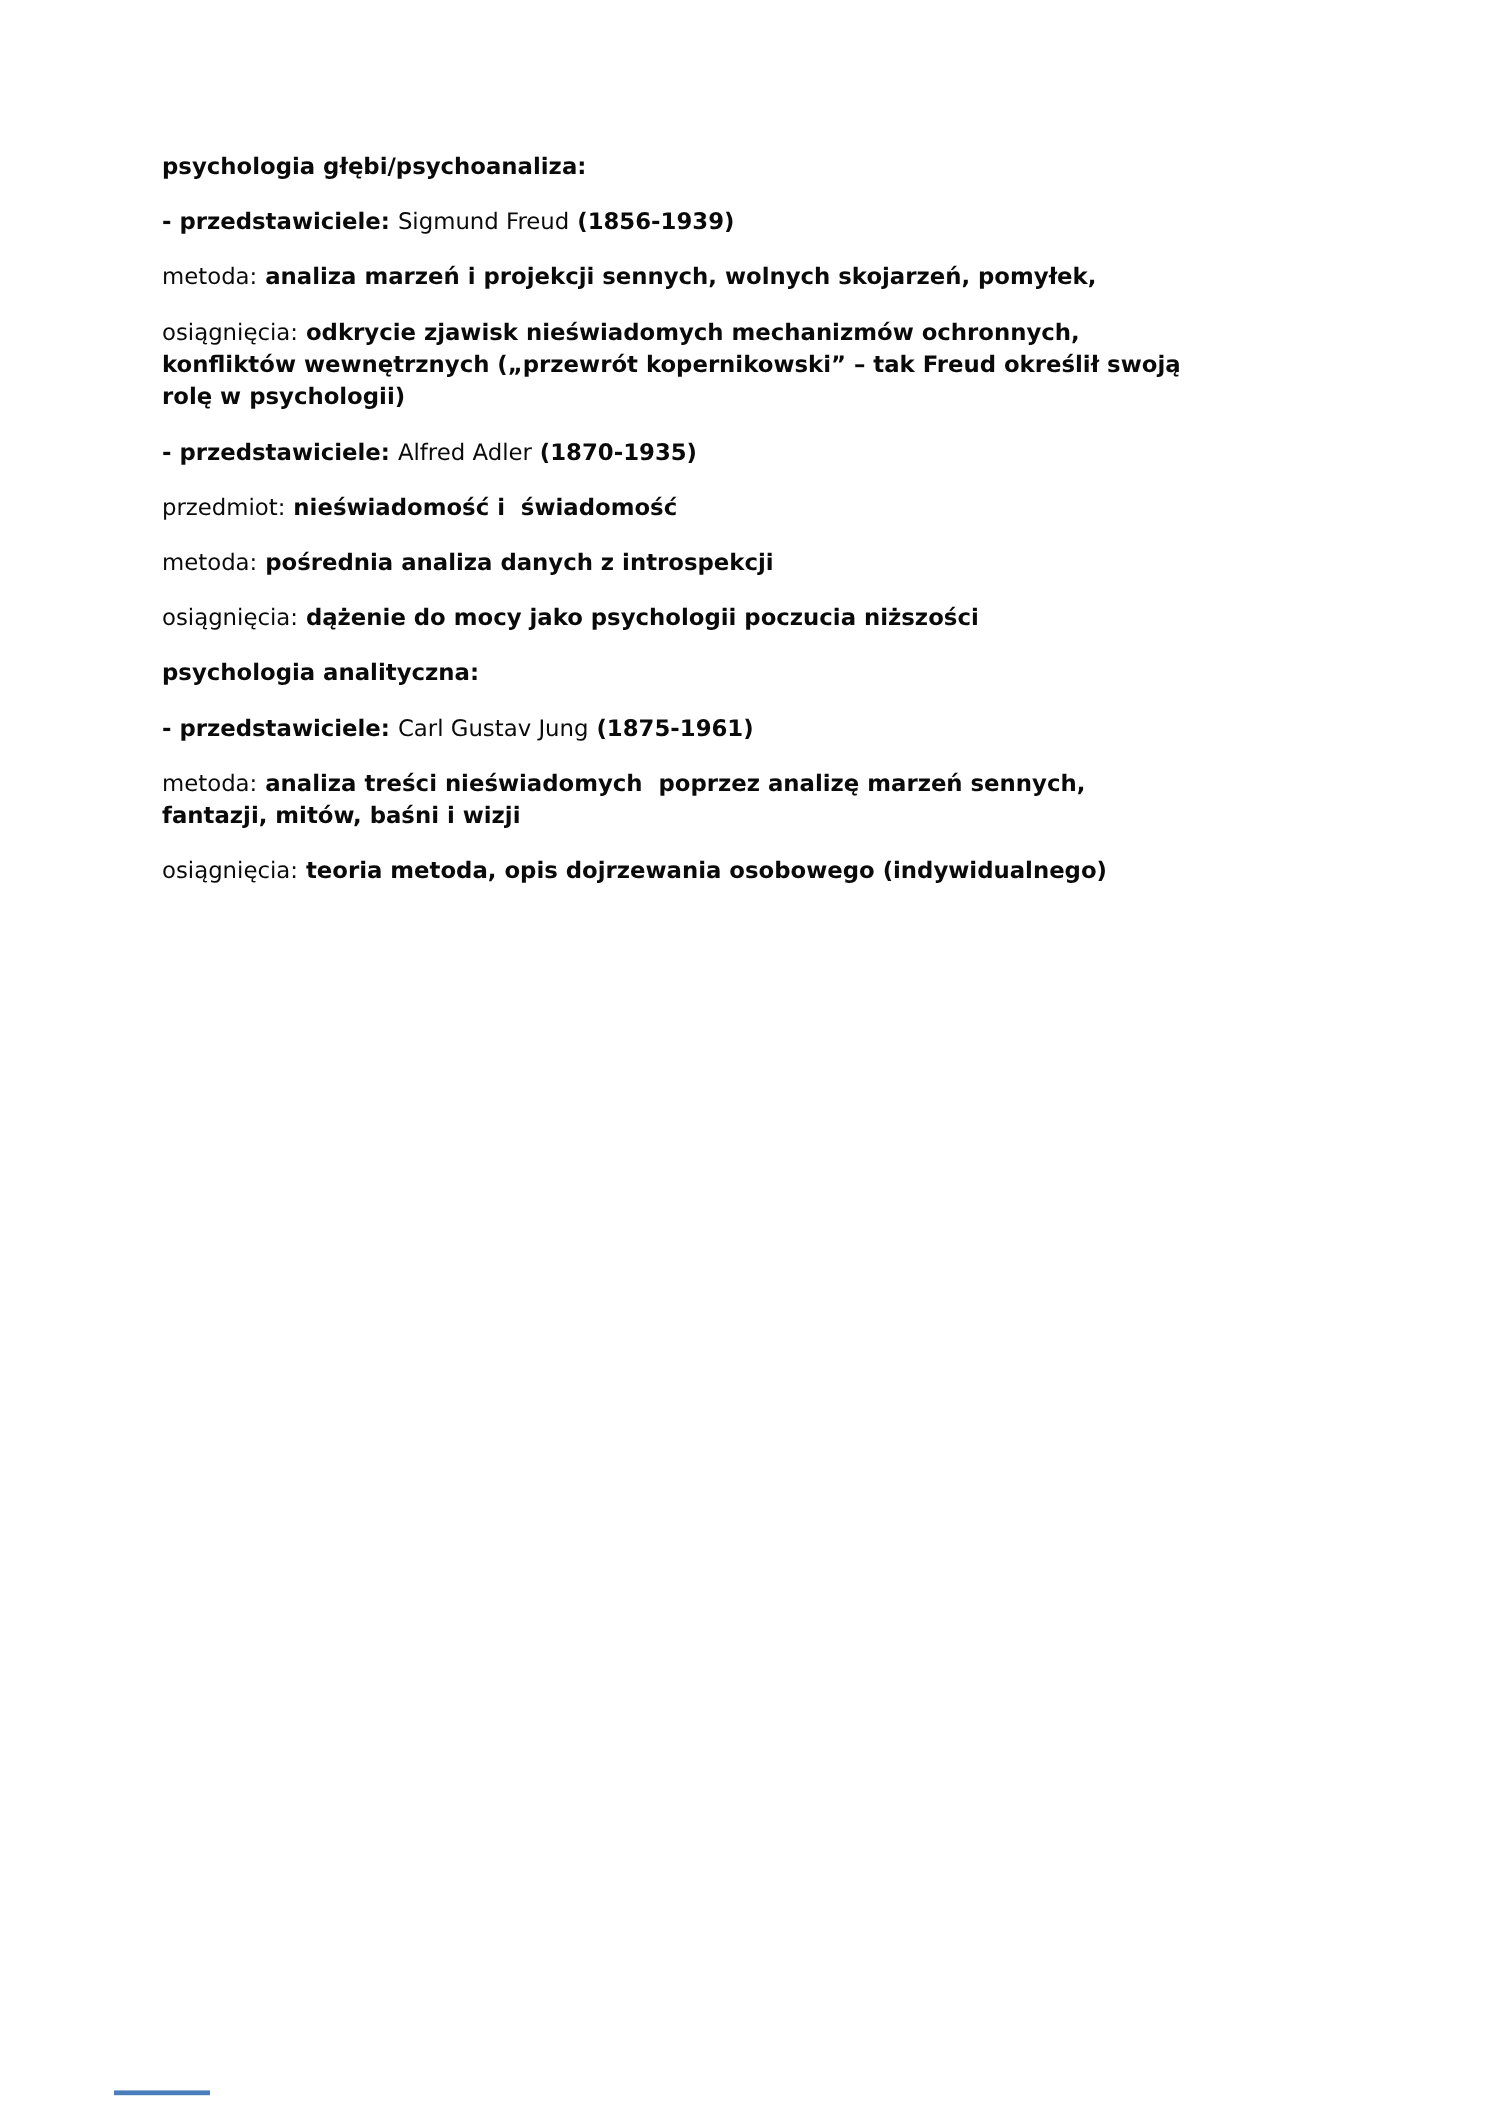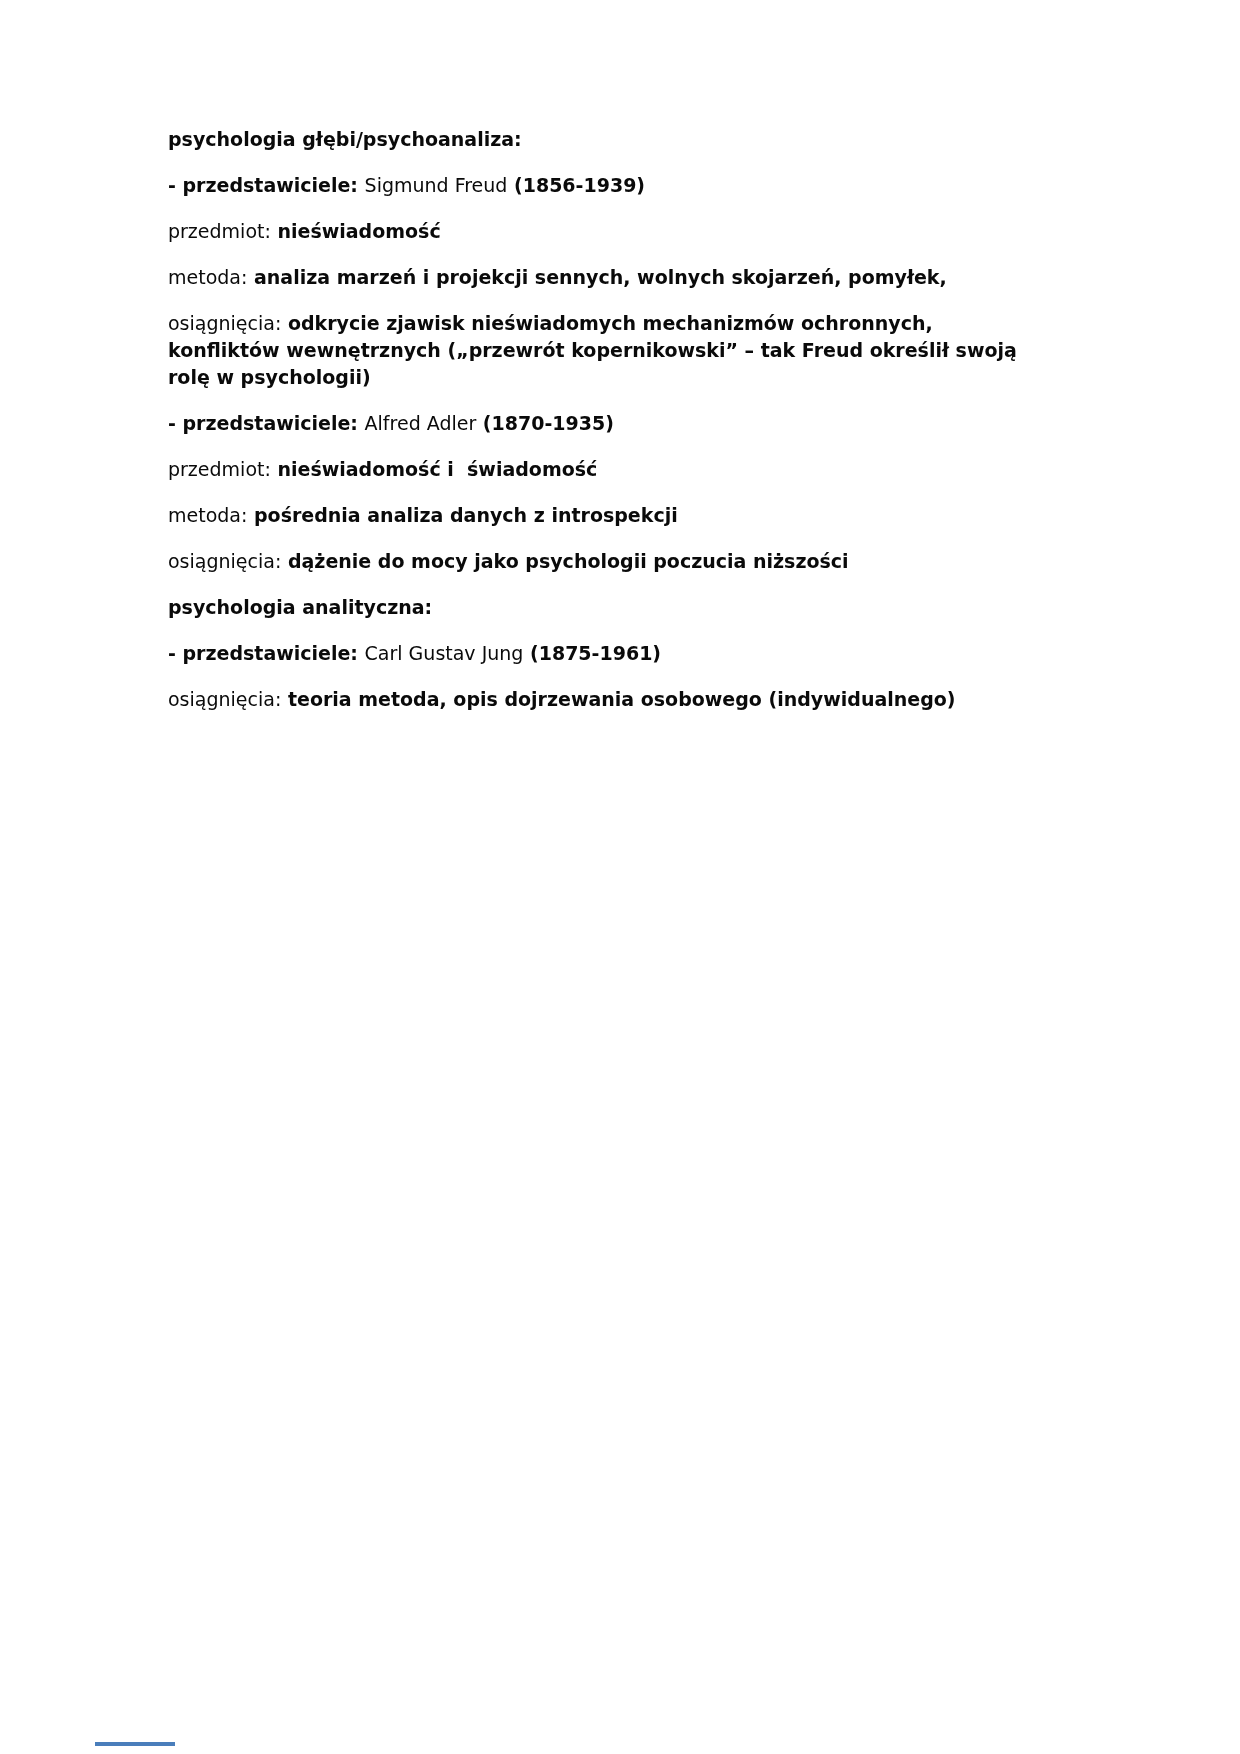--- a/index.html
+++ b/index.html
@@ -11,21 +11,20 @@
     height: 1754px;
     background: #ffffff;
     position: relative;
     overflow: hidden;
     font-family: "DejaVu Sans", "Liberation Sans", sans-serif;
   }
   .page {
     position: absolute;
     inset: 0;
     background: #ffffff;
-    padding-left: 33px;
   }
   .content {
     padding: 126px 60px 0 135px;
     color: #0a0a0a;
     font-size: 19px;
     line-height: 27px;
   }
   .para {
     margin: 0 0 19px 0;
   }
@@ -50,21 +49,20 @@
 </head>
 <body>
 
 <div class="page">
   <div class="content">
 
     <p class="para heading">psychologia głębi/psychoanaliza:</p>
 
     <p class="para"><span class="t">- przedstawiciele: </span><span class="b">Sigmund Freud</span><span class="t"> (1856-1939)</span></p>
 
-    <p class="para"><span class="b">przedmiot:</span><span class="t"> nieświadomość</span></p>
 
     <p class="para"><span class="b">metoda:</span><span class="t"> analiza marzeń i projekcji sennych, wolnych skojarzeń, pomyłek,</span></p>
 
     <p class="para"><span class="b">osiągnięcia:</span><span class="t"> odkrycie zjawisk nieświadomych mechanizmów ochronnych,
 konfliktów wewnętrznych („przewrót kopernikowski” – tak Freud określił swoją
 rolę w psychologii)</span></p>
 
 
     <p class="para"><span class="t">- przedstawiciele: </span><span class="b">Alfred Adler</span><span class="t"> (1870-1935)</span></p>
 
@@ -72,19 +70,21 @@
 
     <p class="para"><span class="b">metoda:</span><span class="t"> pośrednia analiza danych z introspekcji</span></p>
 
     <p class="para"><span class="b">osiągnięcia:</span><span class="t"> dążenie do mocy jako psychologii poczucia niższości</span></p>
 
     <p class="para heading">psychologia analityczna:</p>
 
     <p class="para"><span class="t">- przedstawiciele: </span><span class="b">Carl Gustav Jung</span><span class="t"> (1875-1961)</span></p>
 
 
+    <p class="para"><span class="b">metoda:</span><span class="t"> analiza treści nieświadomych&nbsp; poprzez analizę marzeń sennych,
+fantazji, mitów, baśni i wizji</span></p>
 
     <p class="para"><span class="b">osiągnięcia:</span><span class="t"> teoria metoda, opis dojrzewania osobowego (indywidualnego)</span></p>
 
   </div>
 
   <div class="footer-line" style="background:#4a7ebb"></div>
 </div>
 
 </body></html>

